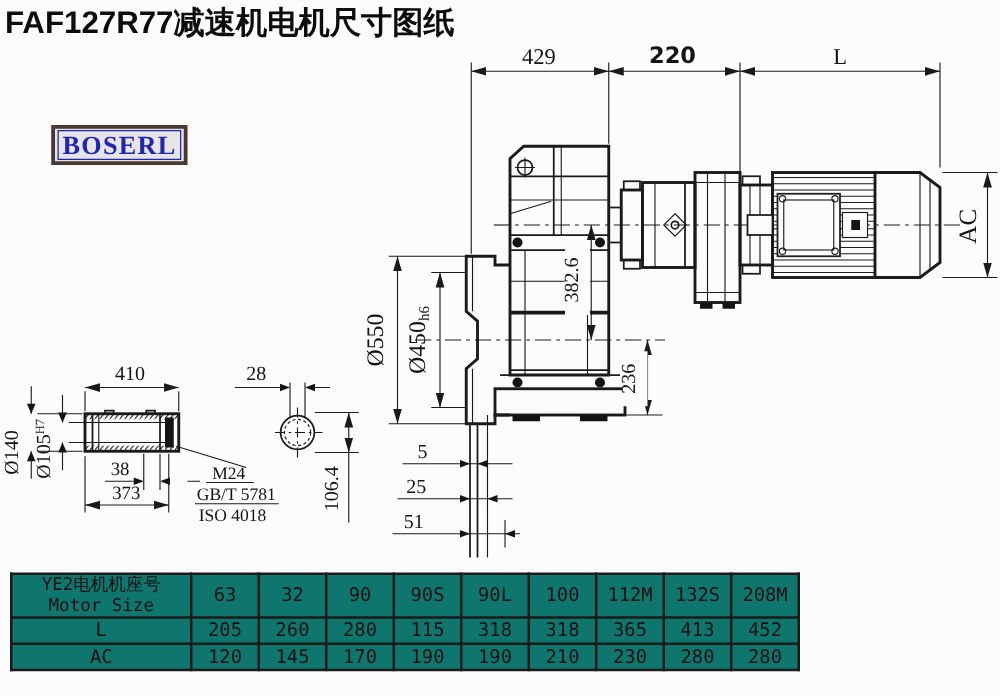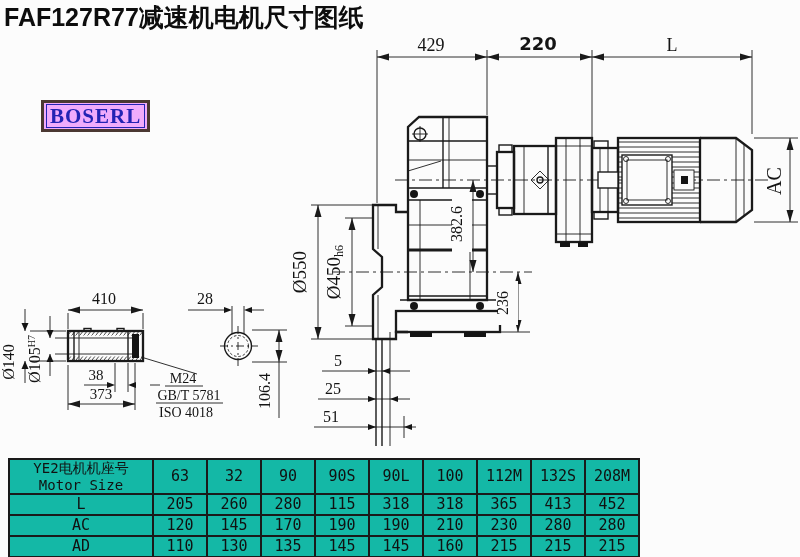--- a/index.html
+++ b/index.html
@@ -1,21 +1,21 @@
 <!DOCTYPE html>
 <html><head>
 <meta charset="utf-8">
 <style>
   html,body{margin:0;padding:0;}
   body{width:800px;height:557px;position:relative;background:#fcfcfc;
        font-family:"Liberation Sans",sans-serif;overflow:hidden;}
   .page-title{position:absolute;left:4px;top:1px;font-size:25px;font-weight:700;
        color:#0d0d0d;letter-spacing:0px;white-space:nowrap;}
   .brand-badge{position:absolute;left:41px;top:100px;border:3px solid #4b3832;
-       background:#f0abfc;padding:1px 2px;}
+       background:#e5e5e5;padding:1px 2px;}
   .brand-badge .inner{border:1.5px solid #2323b4;color:#2323b4;
        font-family:"Liberation Serif",serif;font-weight:700;font-size:21px;
        line-height:22px;padding:0 3px;letter-spacing:1px;}
   svg{position:absolute;left:0;top:0;}
   svg .thick{stroke:#1a1a1a;stroke-width:2.3;fill:none;}
   svg .med{stroke:#1a1a1a;stroke-width:1.4;fill:none;}
   svg .thin{stroke:#1a1a1a;stroke-width:0.9;fill:none;}
   svg .cl{stroke:#1a1a1a;stroke-width:0.9;fill:none;stroke-dasharray:13 4 3 4;}
   svg .cl2{stroke:#1a1a1a;stroke-width:0.9;fill:none;stroke-dasharray:8 3 2 3;}
   svg .dim{stroke:#1a1a1a;stroke-width:0.9;fill:none;}
@@ -24,21 +24,21 @@
   svg text{fill:#141414;font-family:"Liberation Serif",serif;}
   svg .dt{font-size:18px;text-anchor:middle;}
   svg .dtb{font-family:"DejaVu Sans",sans-serif;font-weight:700;font-size:18px;text-anchor:middle;}
   svg .ds{font-size:16px;text-anchor:middle;}
   svg .dn{font-size:14px;text-anchor:middle;}
   
   .spec-table{position:absolute;left:8px;top:458px;border-collapse:collapse;
        table-layout:fixed;font-family:"DejaVu Sans Mono","DejaVu Sans",monospace;
        color:#111;}
   .spec-table td{border:2px solid #1a1a1a;text-align:center;vertical-align:middle;
-       padding:0;font-size:15px;line-height:1.25;background:#14b8a6;}
+       padding:0;font-size:15px;line-height:1.25;background:#0f766e;}
   .spec-table .hdr{height:35px;font-size:15px;}
   .spec-table .hcell{font-size:14px;line-height:1.15;}
   .spec-table .drow td{height:19px;}
   .c0{width:142px;} .cn{width:52px;}
 </style>
 </head>
 <body>
 
 <div class="page-title">FAF127R77减速机电机尺寸图纸</div>
 
@@ -293,26 +293,14 @@
       <td>120</td>
       <td>145</td>
       <td>170</td>
       <td>190</td>
       <td>190</td>
       <td>210</td>
       <td>230</td>
       <td>280</td>
       <td>280</td>
     </tr>
-    <tr class="drow">
-      <td>AD</td>
-      <td>110</td>
-      <td>130</td>
-      <td>135</td>
-      <td>145</td>
-      <td>145</td>
-      <td>160</td>
-      <td>215</td>
-      <td>215</td>
-      <td>215</td>
-    </tr>
   </tbody>
 </table>
 
 </body></html>

